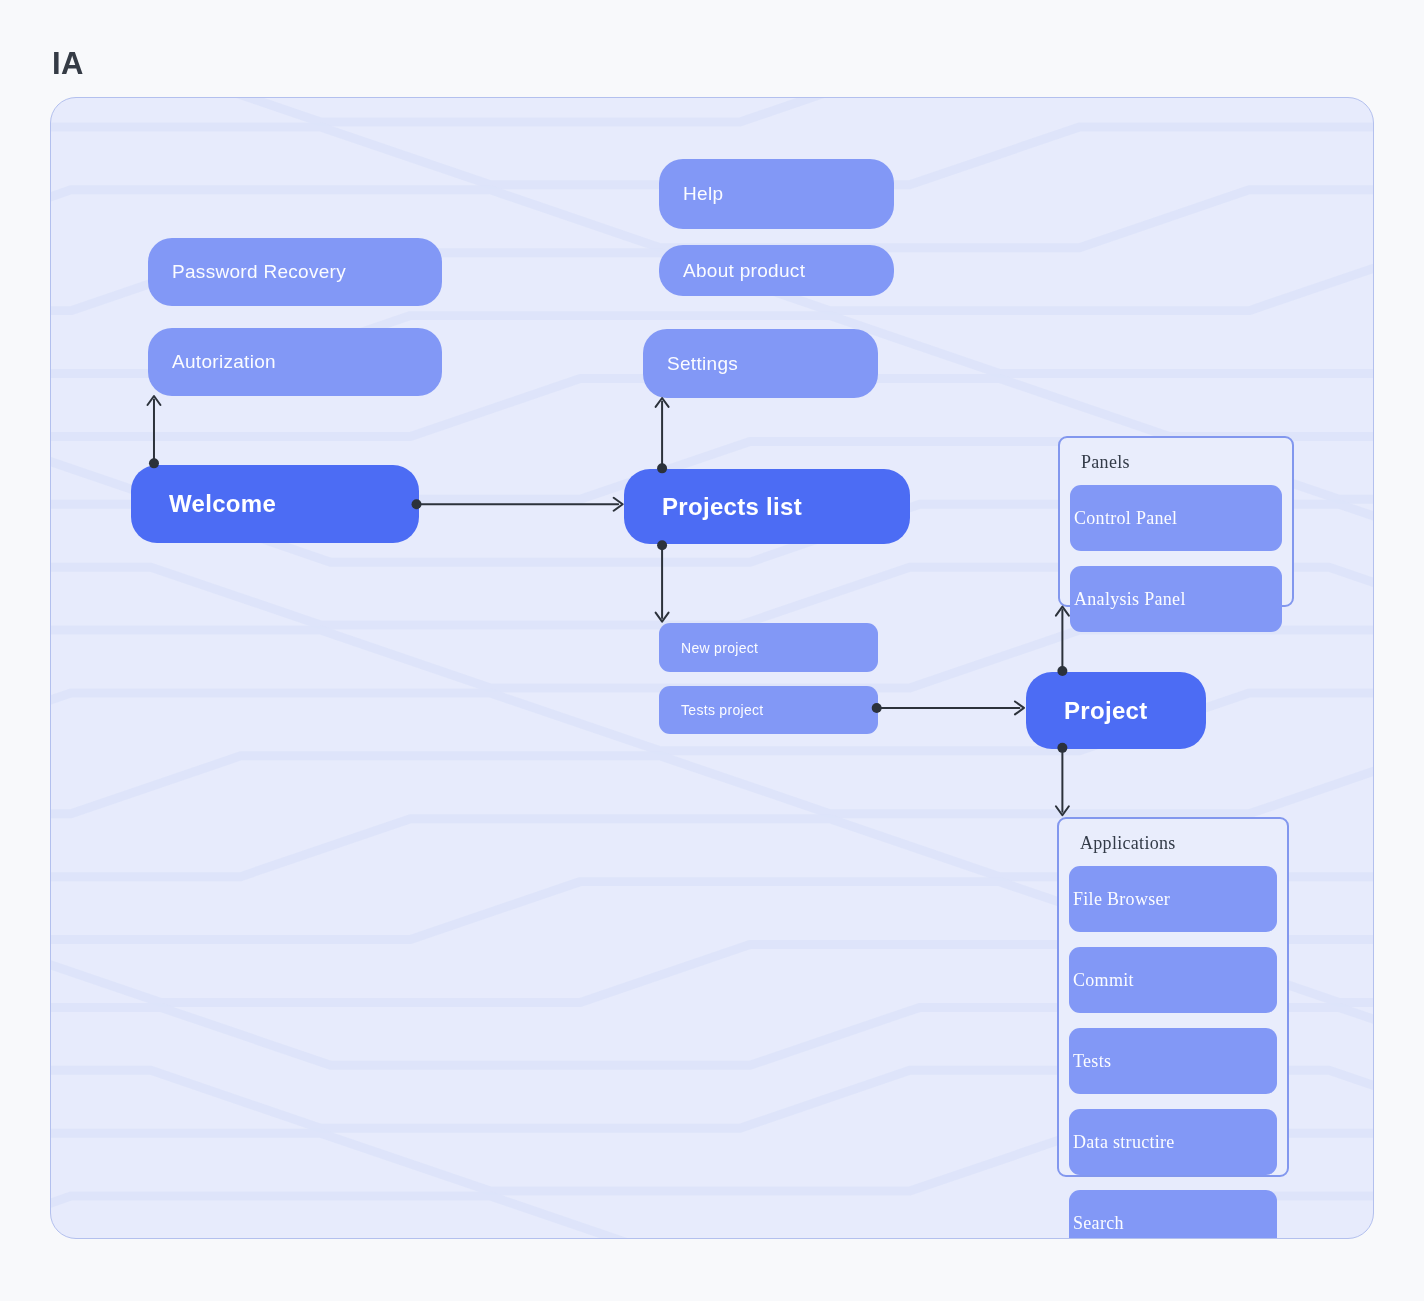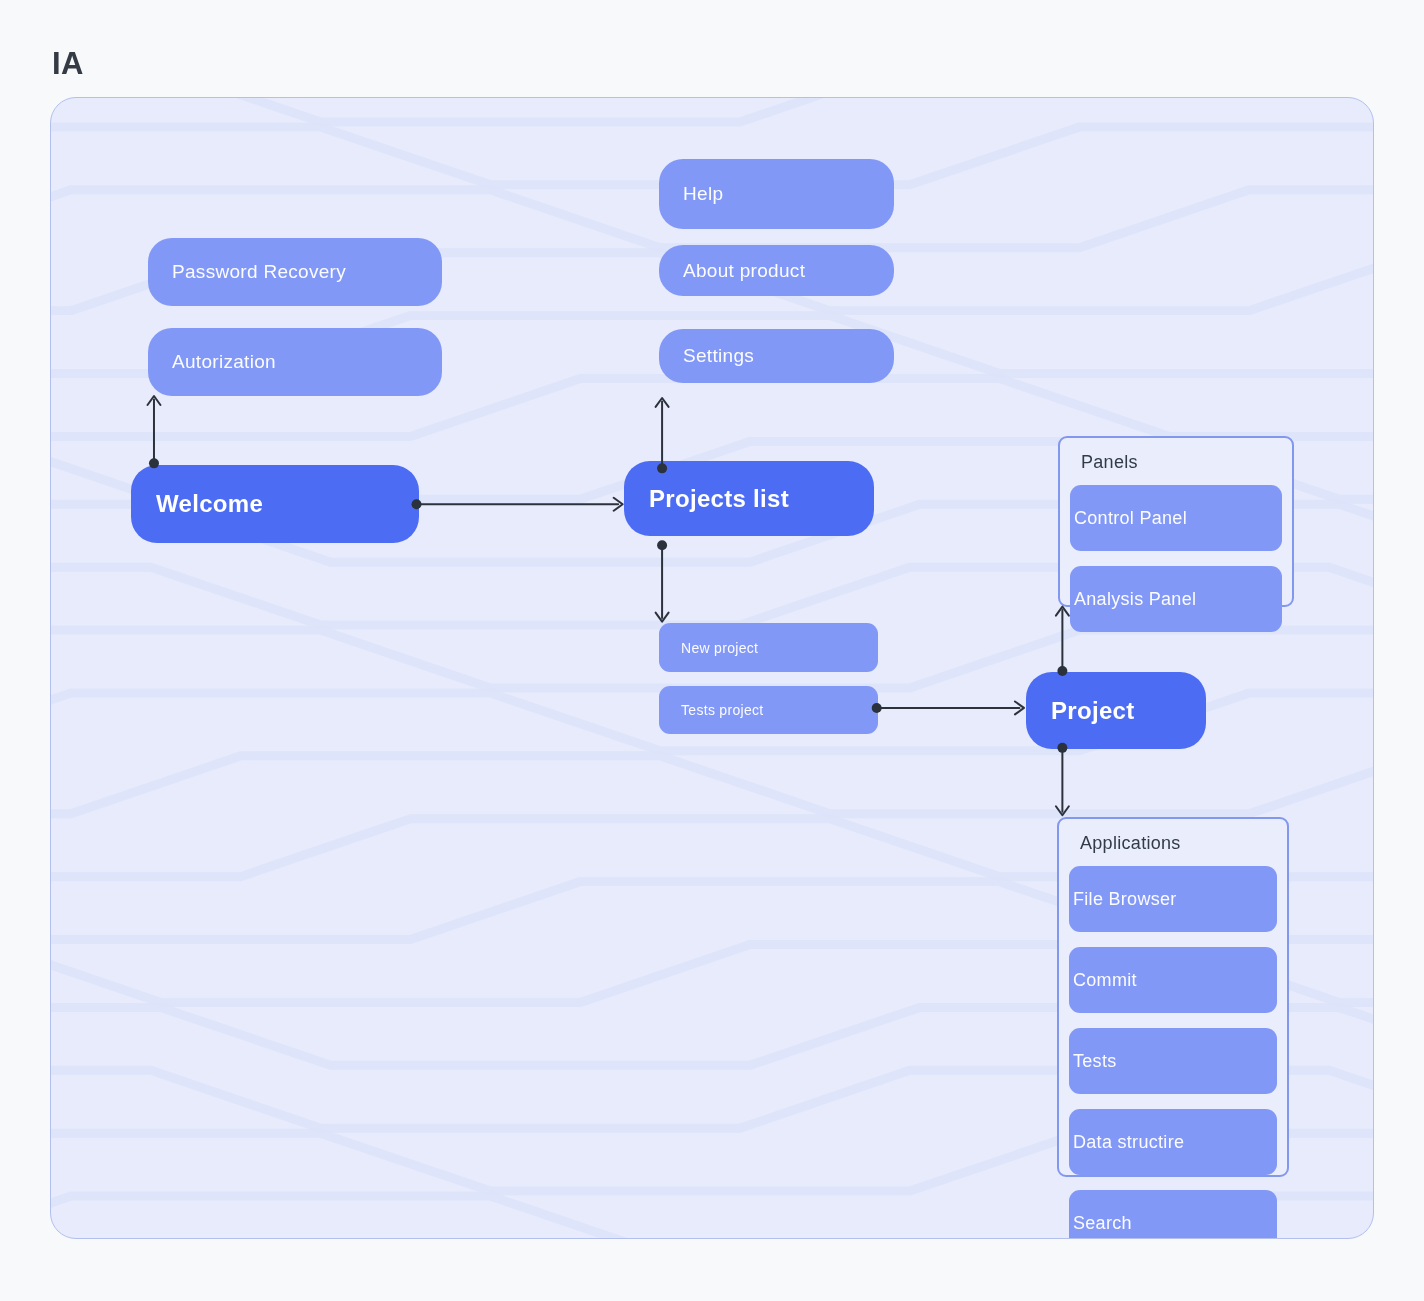--- a/index.html
+++ b/index.html
@@ -32,27 +32,27 @@
   .node .node-label{display:block;}
   .node.light{
     background:var(--node-secondary,#8298f6);
     border-radius:24px;font-size:19px;padding-left:24px;
     color:rgba(255,255,255,.97);letter-spacing:.3px;
   }
   .node.light.small{border-radius:11px;font-size:14px;padding-left:22px;}
   .node.dark{
     background:var(--node-primary,#4c6cf4);
     border-radius:26px;font-size:24px;font-weight:700;
-    padding-left:25px;letter-spacing:.3px;
+    padding-left:38px;letter-spacing:.3px;
   }
   .group{
     position:absolute;box-sizing:border-box;
     background:var(--group-bg,#e9edfc);
     border:2px solid var(--group-border,#8297ee);
-    border-radius:9px;padding:12px 10px;
+    border-radius:9px;padding:12px 10px;font-family:Liberation Serif, serif;
   }
   .group-label{
     font-size:18px;color:#333b48;margin:2px 0 12px 11px;letter-spacing:.3px;
   }
   .group-item{
     height:66px;background:var(--node-secondary,#8298f6);
     border-radius:11px;display:flex;align-items:center;
     padding-left:4px;color:rgba(255,255,255,.97);
     font-size:18px;letter-spacing:.3px;margin-bottom:15px;
   }
@@ -101,34 +101,34 @@
   </div>
   <div class="node light" style="left:97px;top:230px;width:294px;height:68px">
     <span class="node-label">Autorization</span>
   </div>
   <div class="node light" style="left:608px;top:61px;width:235px;height:70px">
     <span class="node-label">Help</span>
   </div>
   <div class="node light" style="left:608px;top:147px;width:235px;height:51px">
     <span class="node-label">About product</span>
   </div>
-  <div class="node light" style="left:608px;top:231px;width:235px;height:54px">
+  <div class="node light" style="left:592px;top:231px;width:235px;height:69px">
     <span class="node-label">Settings</span>
   </div>
   <div class="node light small" style="left:608px;top:525px;width:219px;height:49px">
     <span class="node-label">New project</span>
   </div>
   <div class="node light small" style="left:608px;top:588px;width:219px;height:48px">
     <span class="node-label">Tests project</span>
   </div>
 
   <div class="node dark" style="left:80px;top:367px;width:288px;height:78px">
     <span class="node-label">Welcome</span>
   </div>
-  <div class="node dark" style="left:573px;top:363px;width:250px;height:75px">
+  <div class="node dark" style="left:573px;top:371px;width:286px;height:75px">
     <span class="node-label">Projects list</span>
   </div>
   <div class="node dark" style="left:975px;top:574px;width:180px;height:77px">
     <span class="node-label">Project</span>
   </div>
 
   <div class="group" style="left:1007px;top:338px;width:236px;height:171px">
     <div class="group-label">Panels</div>
     <div class="group-item">
       <span class="node-label">Control Panel</span>

